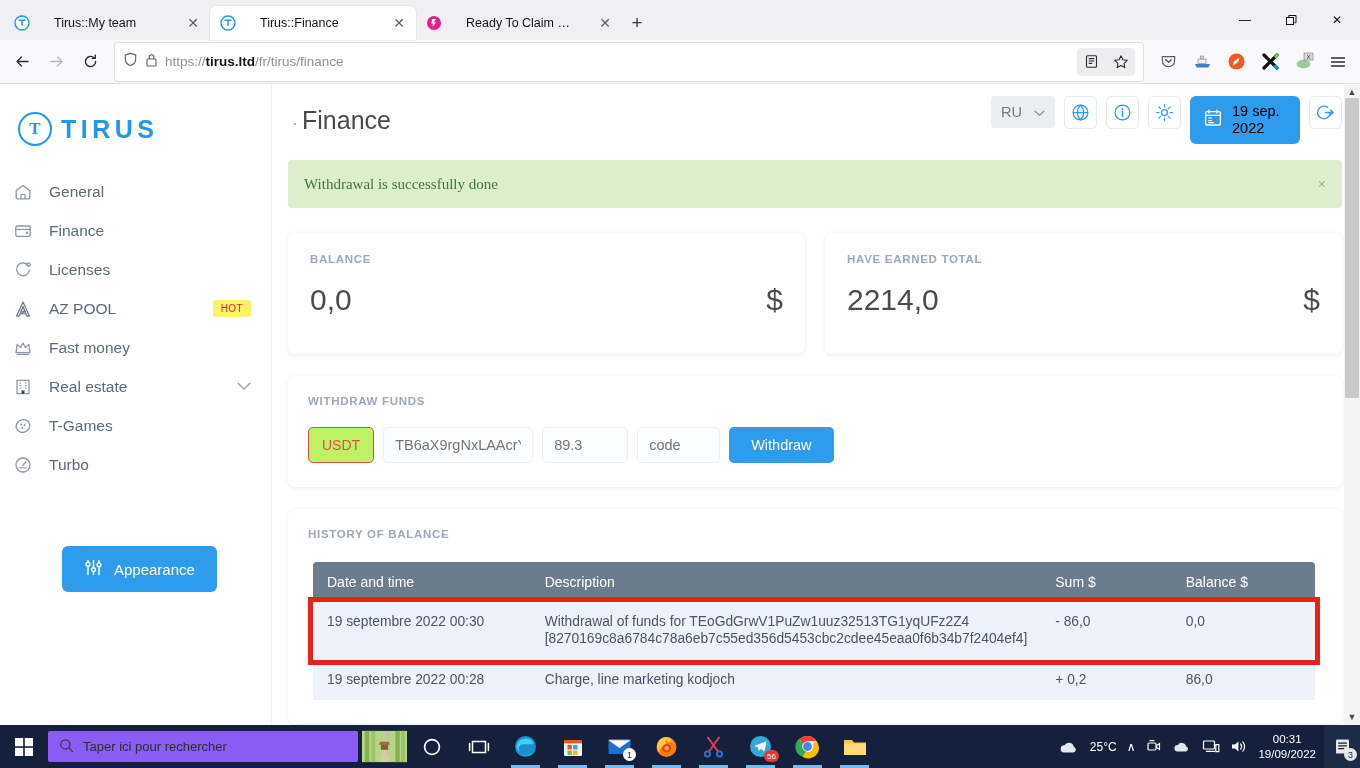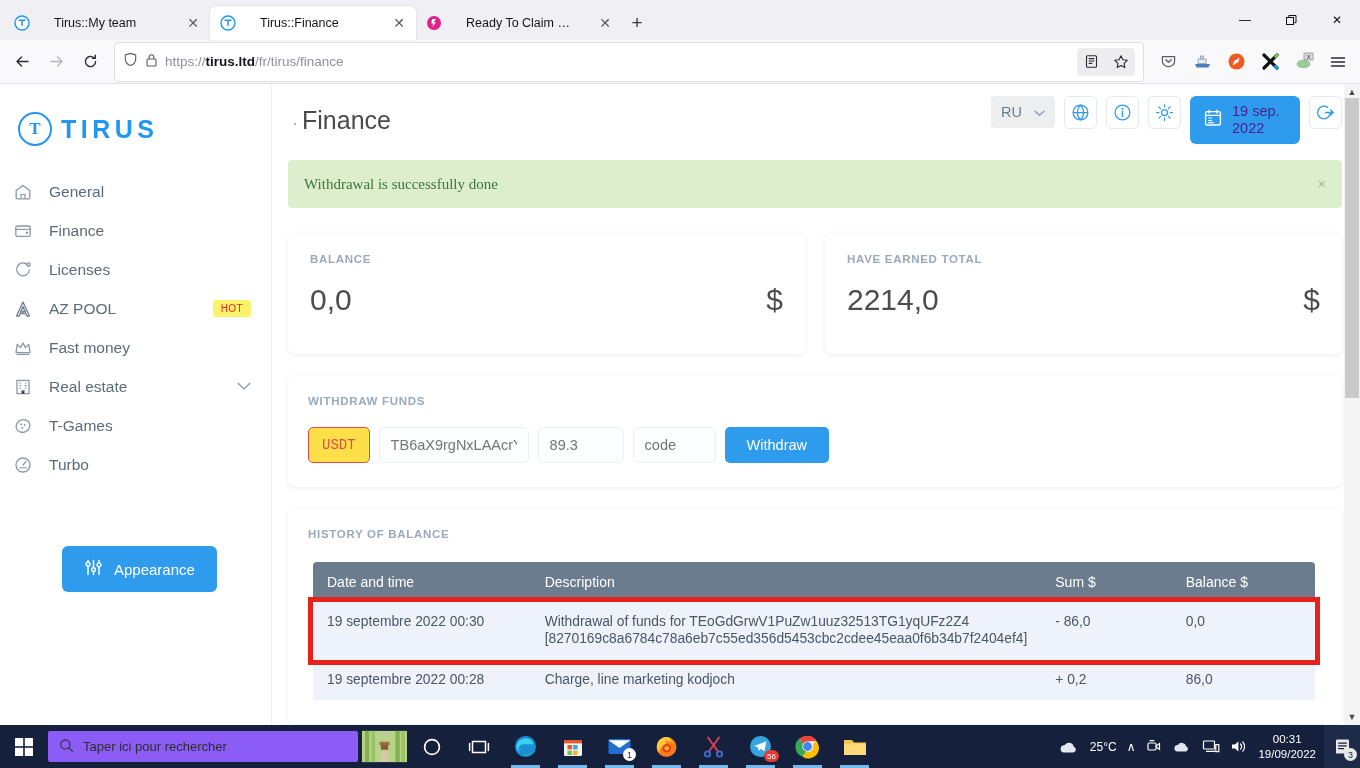--- a/index.html
+++ b/index.html
@@ -146,21 +146,21 @@
     background: #eceef0; border: none; border-radius: 4px; height: 32px;
     padding: 0 10px; display: flex; align-items: center; gap: 12px;
     color: #6d7b88; font-size: 14.5px;
   }
   .icon-btn {
     width: 33px; height: 33px; border: 1px solid #e4eaf0; border-radius: 5px;
     background: #fff; display: flex; align-items: center; justify-content: center;
     color: #2f9bec;
   }
   .date-btn {
-    background: #2f9bec; color: #4c1d95; border-radius: 6px; height: 48px;
+    background: #2f9bec; color: #000000; border-radius: 6px; height: 48px;
     padding: 0 13px; display: flex; align-items: center; gap: 9px;
     font-size: 14.5px; line-height: 1.15; min-width: 110px;
   }
   .date-btn .dlabel { display: flex; flex-direction: column; }
 
   .alert {
     background: #ddeecd; color: #3c763d; border-radius: 4px;
     height: 48px; display: flex; align-items: center;
     padding: 0 16px; font-size: 15px; margin: 4px 2px 0 2px;
     font-family: "Liberation Serif", serif;
@@ -186,21 +186,21 @@
     box-shadow: 0 1px 4px rgba(30,60,90,.10); padding: 19px 20px 24px 20px;
   }
   .panel-title {
     font-size: 11.5px; font-weight: 700; color: #9aa9bb;
     letter-spacing: .7px; margin-bottom: 20px;
   }
   .withdraw-row { display: flex; align-items: center; gap: 9px; }
   .cur-chip {
     border: 1px solid #e14b4b; color: #e14b4b; border-radius: 5px;
     height: 36px; display: flex; align-items: center; padding: 0 13px;
-    font-size: 14px; font-weight: 500; background: #fde047; font-family: Liberation Mono, monospace;
+    font-size: 14px; font-weight: 500; background: #bef264;
   }
   .inp {
     border: 1px solid #eceff2; background: #fcfdfe; border-radius: 5px;
     height: 36px; padding: 0 11px; font-size: 14.5px; color: #9aa7b4;
     font-family: "Liberation Sans", sans-serif; outline: none;
   }
   .inp.addr { width: 150px; }
   .inp.amount { width: 86px; }
   .inp.code { width: 83px; }
   .btn-withdraw {

